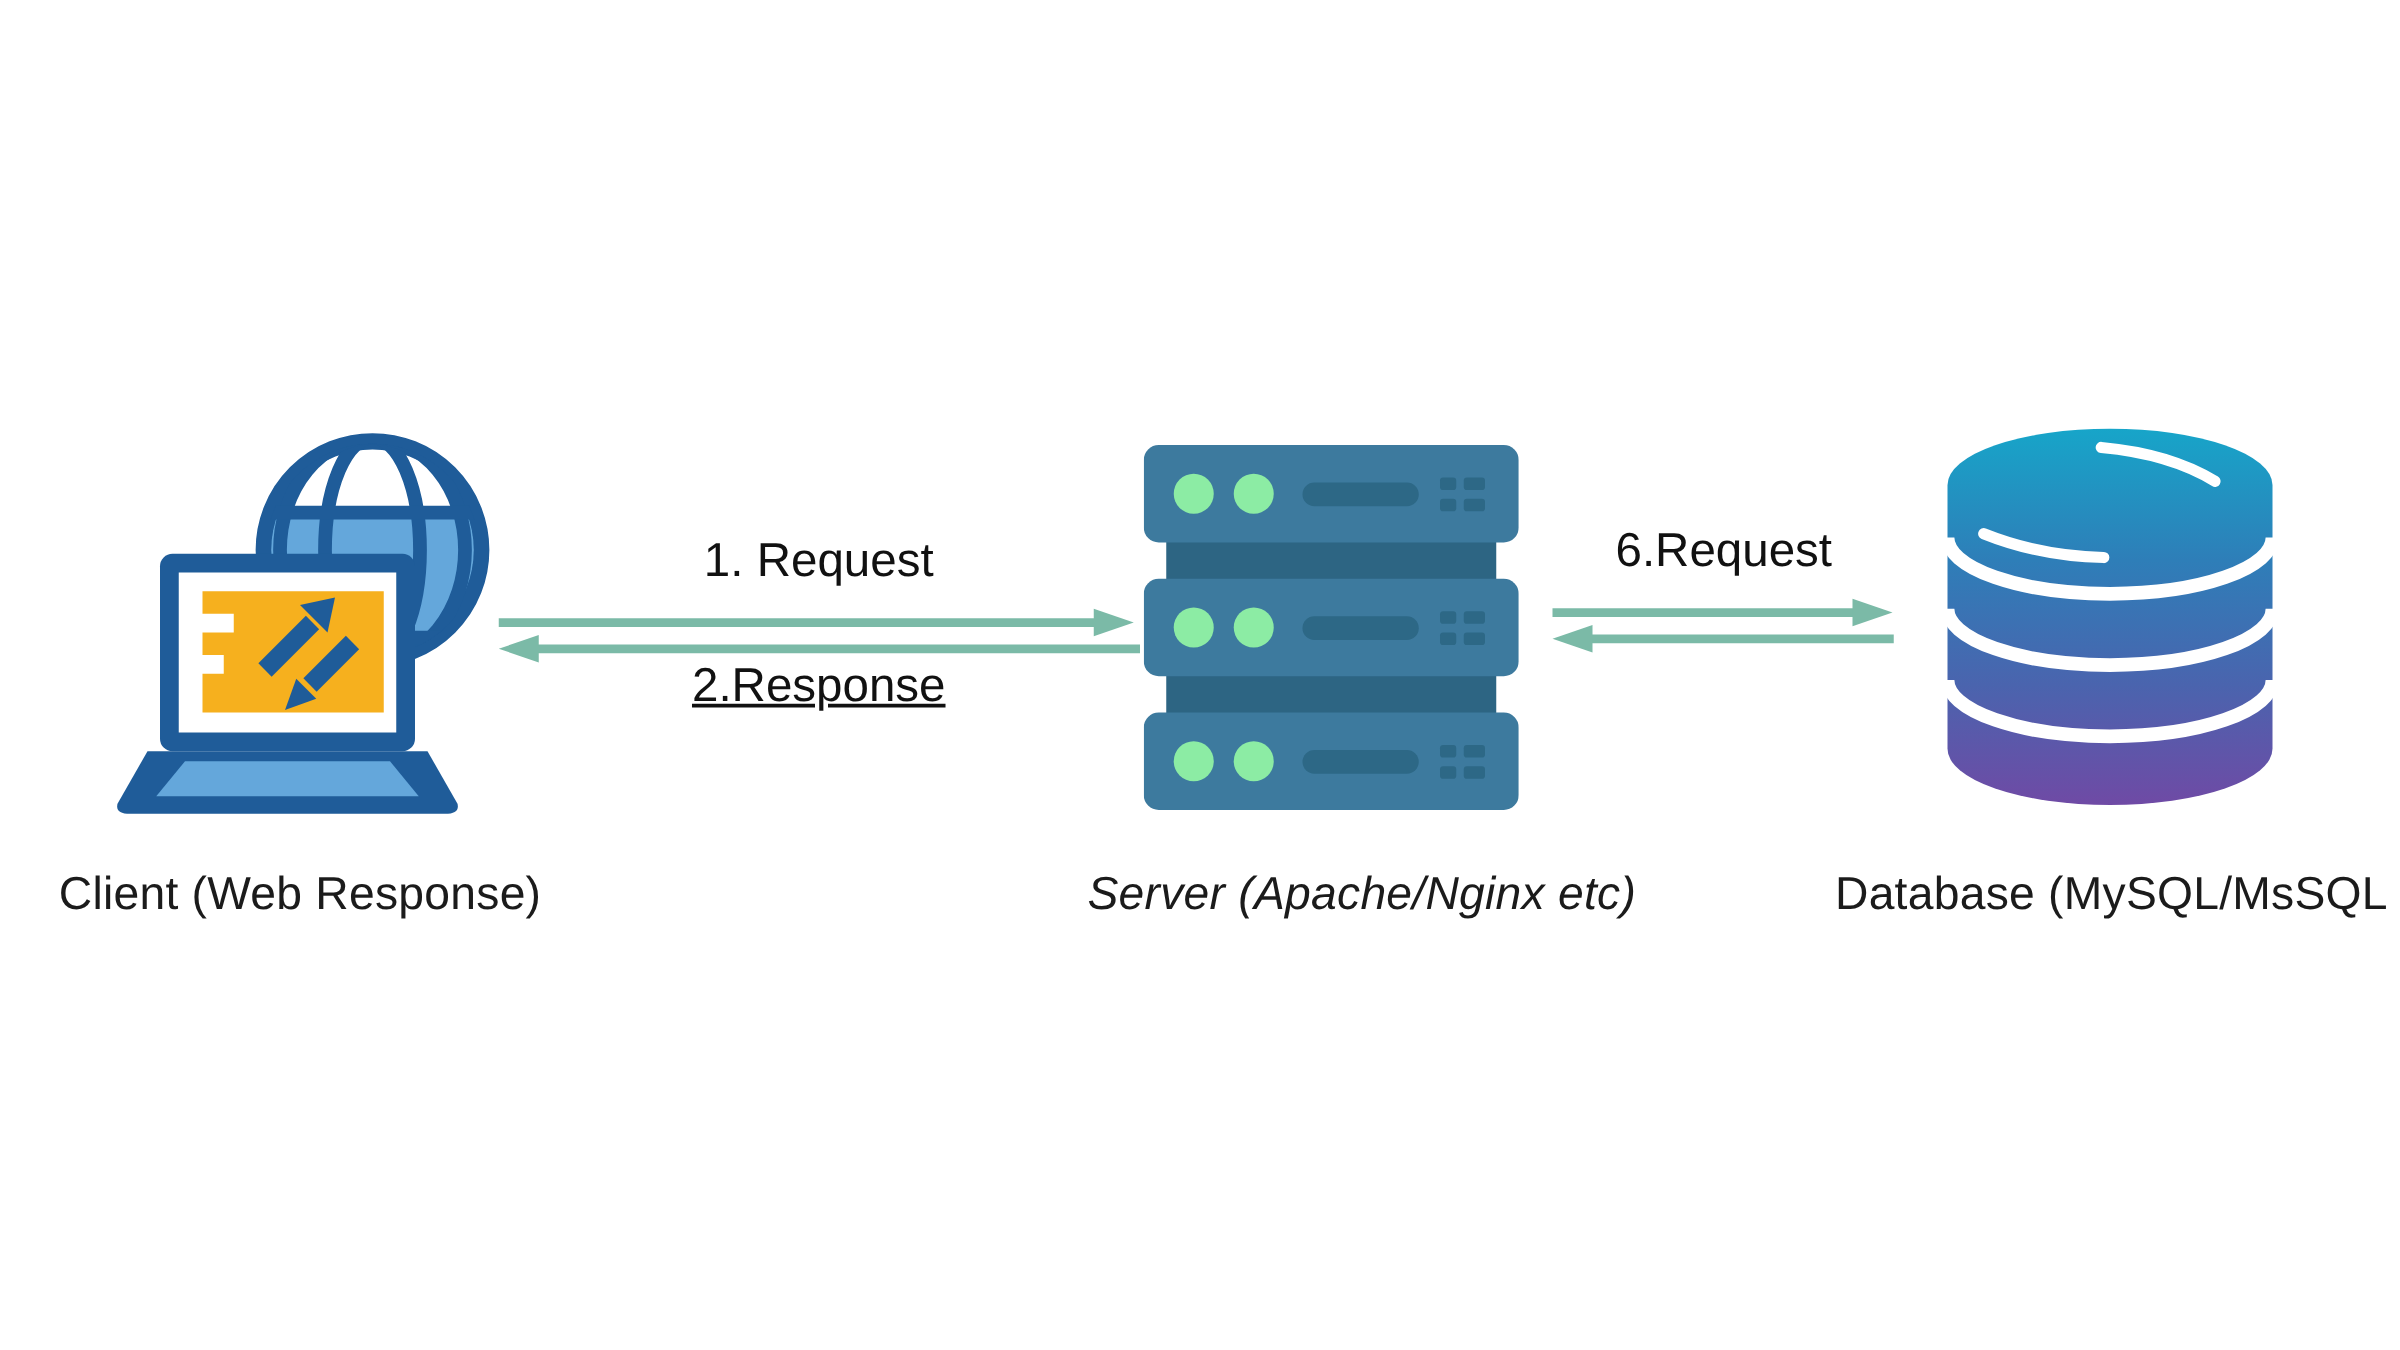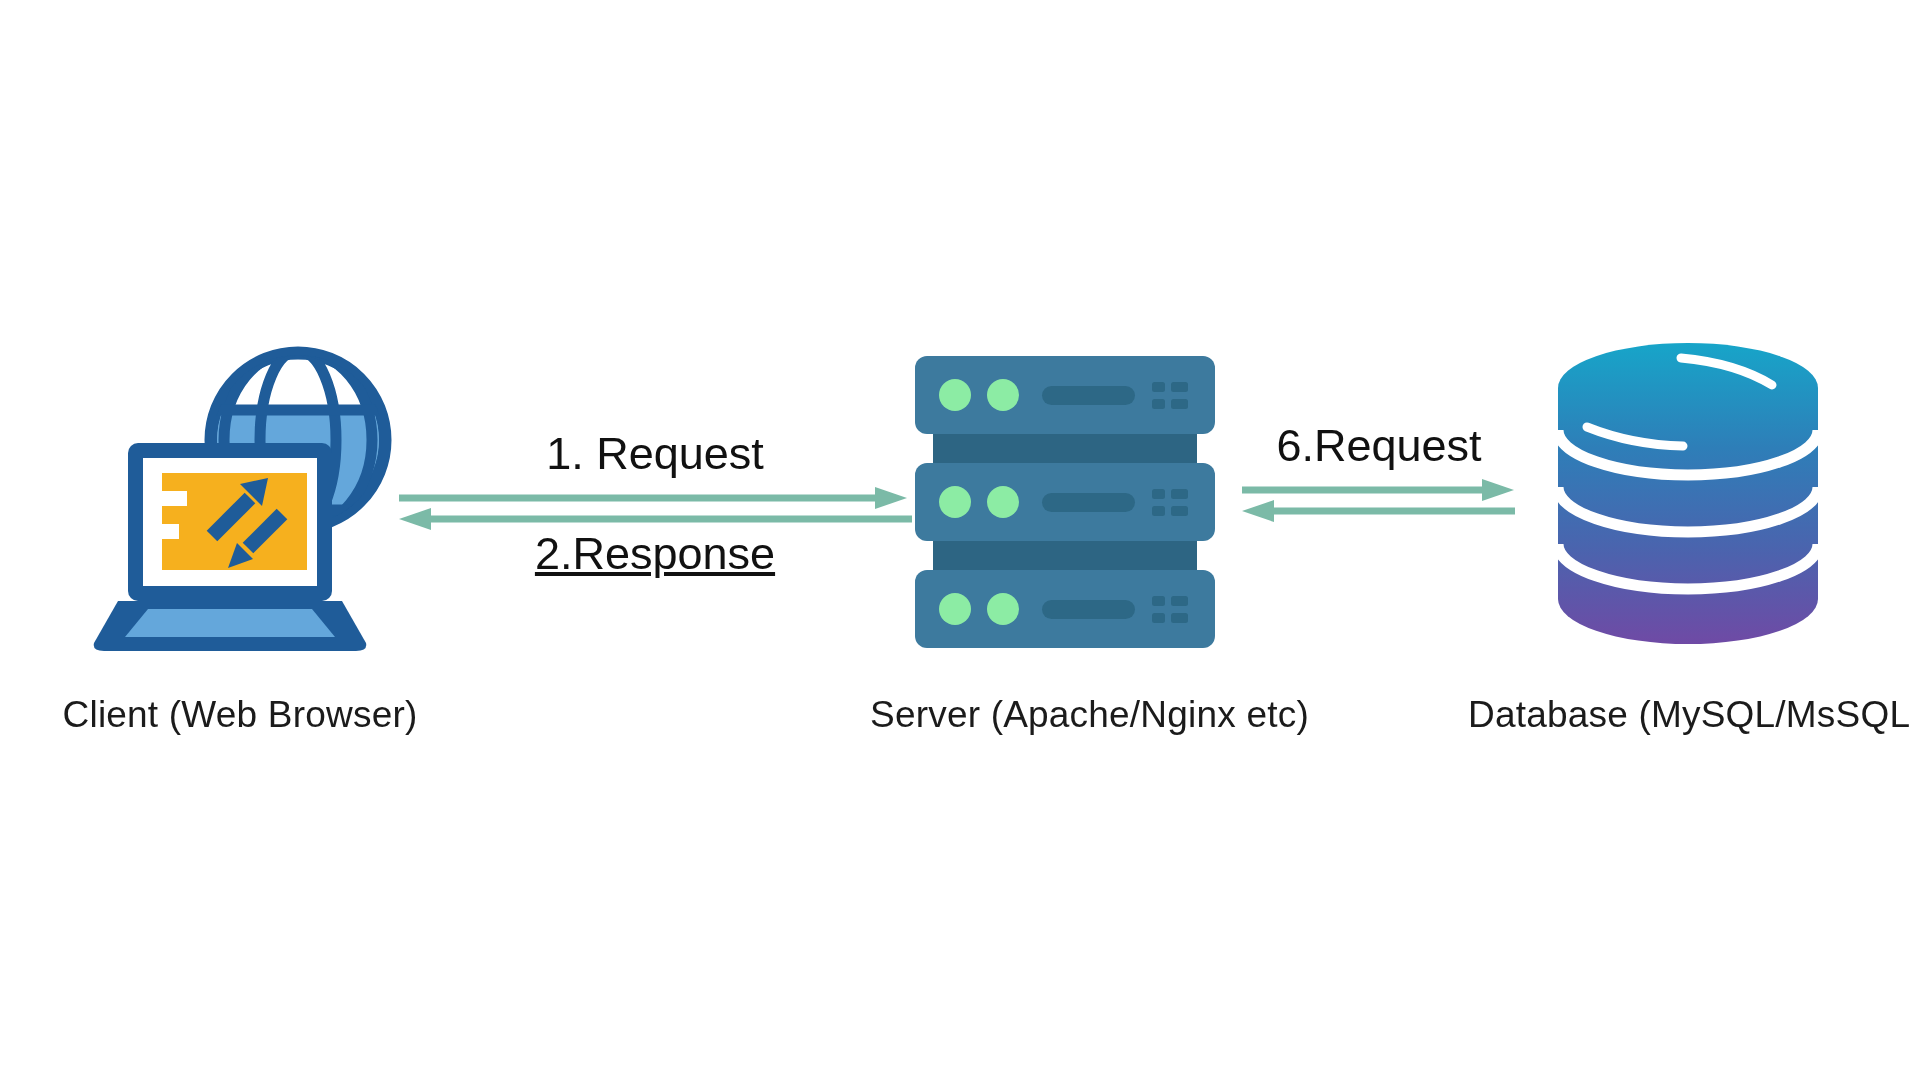--- a/index.html
+++ b/index.html
@@ -7,21 +7,21 @@
     position:relative;width:1920px;height:1080px;background:#ffffff;overflow:hidden;
     font-family:"Liberation Sans", sans-serif;
   }
   .node-label{
     position:absolute;text-align:center;font-size:37px;line-height:1.25;
     color:#1b1b1b;letter-spacing:0.2px;white-space:nowrap;
   }
   .flow{position:absolute;}
   .flow-caption{
     position:absolute;left:0;width:100%;text-align:center;
-    font-size:45px;color:#111111;white-space:nowrap;
+    font-size:38px;color:#111111;white-space:nowrap;
   }
   .caption-request{top:0;}
   .caption-response{top:100px;text-decoration:underline;}
   .flow svg{position:absolute;left:0;top:58px;}
   svg{display:block;}
 </style>
 </head>
 <body>
 
 <div class="stage">
@@ -58,21 +58,21 @@
         <g stroke="#1f5c99" stroke-width="15" fill="#1f5c99">
           <line x1="122" y1="196" x2="160" y2="158"></line>
           <polygon points="178,138 172,166 150,144" stroke="none"></polygon>
           <line x1="192" y1="174" x2="158" y2="208"></line>
           <polygon points="138,228 163,219 147,203" stroke="none"></polygon>
         </g>
         <path d="M28,261 L252,261 L276,303 Q278,311 266,311 L14,311 Q2,311 4,303 Z" fill="#1f5c99"></path>
         <path d="M58,269 L222,269 L245,297 L35,297 Z" fill="#64a7db"></path>
       </g>
     </svg>
-    <div class="node-label" style="left:40px;top:692px;width:400px;">Client (Web Browser)</div>
+    <div class="node-label" style="left:40px;top:692px;width:400px;">Client (Web Response)</div>
   </div>
 
   <div class="flow" style="left:395px;top:428px;width:520px;height:160px;">
     <div class="flow-caption caption-request">1. Request</div>
     <svg width="520" height="46" viewBox="0 0 520 46">
       <g stroke="#7bbaa7" stroke-width="7" fill="#7bbaa7">
         <line x1="4" y1="12" x2="482" y2="12"></line>
         <polygon points="480,1 480,23 512,12" stroke="none"></polygon>
         <line x1="34" y1="33" x2="517" y2="33"></line>
         <polygon points="36,22 36,44 4,33" stroke="none"></polygon>
@@ -110,21 +110,21 @@
           <circle cx="40" cy="39" r="16" fill="#8ceca4"></circle>
           <circle cx="88" cy="39" r="16" fill="#8ceca4"></circle>
           <rect x="127" y="30" width="93" height="19" rx="9.5" fill="#2d6886"></rect>
           <rect x="237" y="26" width="13" height="10" rx="2.5" fill="#2d6886"></rect>
           <rect x="256" y="26" width="17" height="10" rx="2.5" fill="#2d6886"></rect>
           <rect x="237" y="43" width="13" height="10" rx="2.5" fill="#2d6886"></rect>
           <rect x="256" y="43" width="17" height="10" rx="2.5" fill="#2d6886"></rect>
         </g>
       </g>
     </svg>
-    <div class="node-label" style="left:870px;top:692px;width:400px;">Server (Apache/Nginx etc)</div>
+    <div class="node-label" style="left:870px;top:692px;width:400px;font-style:italic;">Server (Apache/Nginx etc)</div>
   </div>
 
   <div class="flow" style="left:1238px;top:420px;width:282px;height:160px;">
     <div class="flow-caption caption-request">6.Request</div>
     <svg width="282" height="46" viewBox="0 0 282 46">
       <g stroke="#7bbaa7" stroke-width="7" fill="#7bbaa7">
         <line x1="4" y1="12" x2="246" y2="12"></line>
         <polygon points="244,1 244,23 276,12" stroke="none"></polygon>
         <line x1="34" y1="33" x2="277" y2="33"></line>
         <polygon points="36,22 36,44 4,33" stroke="none"></polygon>

